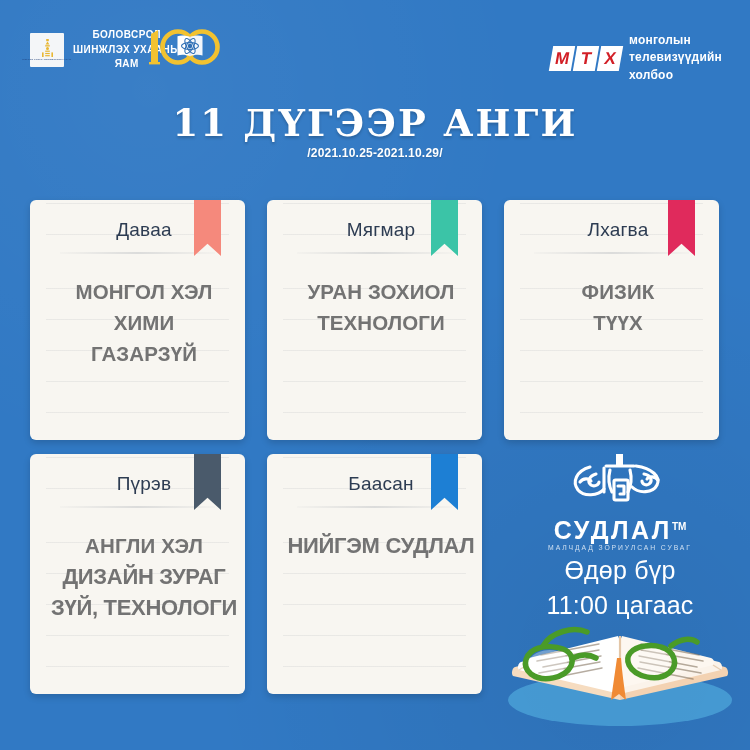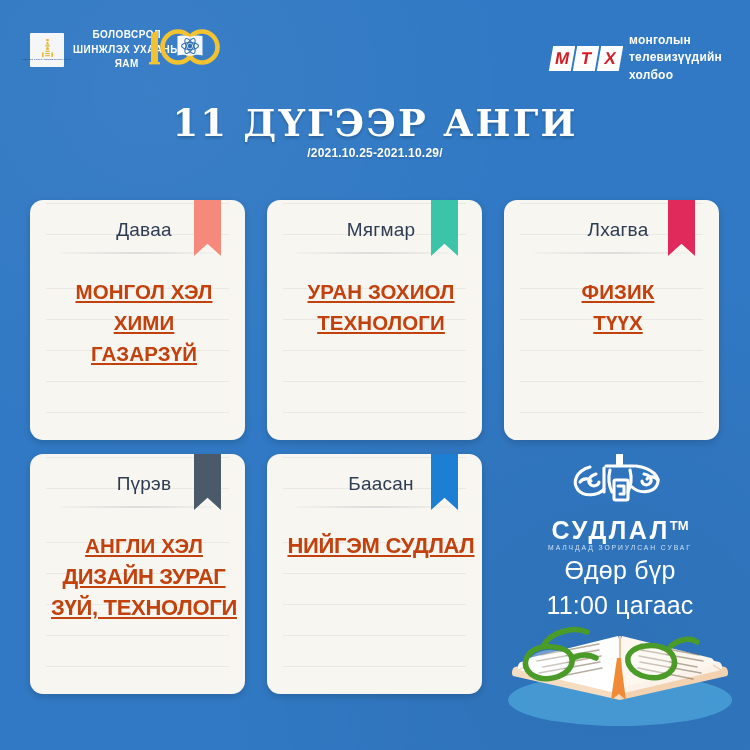--- a/index.html
+++ b/index.html
@@ -147,21 +147,21 @@
     width: 692px;
     display: grid;
     grid-template-columns: repeat(3, 215px);
     grid-template-rows: 240px 240px;
     column-gap: 22px;
     row-gap: 14px;
   }
   .card {
     position: relative;
     background: #f8f6f1;
-    border-radius: 13px;
+    border-radius: 6px;
     box-shadow: 0 3px 7px rgba(0,0,0,0.16);
     overflow: hidden;
     padding-left: 13px;
   }
   .card-lines {
     position: absolute;
     inset: 0;
     background-image: repeating-linear-gradient(
       to bottom,
       rgba(0,0,0,0) 0px,
@@ -202,25 +202,24 @@
   .subjects {
     position: relative;
     z-index: 2;
     margin-top: 35px;
     padding: 0 6px;
     text-align: center;
   }
   .subject {
     font-size: 20.5px;
     font-weight: bold;
-    color: #c2410c;
+    color: #737373;
     letter-spacing: 0.1px;
     line-height: 31px;
     white-space: nowrap;
-    text-decoration: underline;
   }
   .subject.tight {
     font-size: 22px;
     letter-spacing: -0.3px;
   }
 
   
   .promo {
     position: absolute;
     left: 500px;
@@ -236,21 +235,21 @@
   .promo-brand {
     margin-top: 2px;
     font-size: 25px;
     font-weight: bold;
     color: #ffffff;
     letter-spacing: 2.5px;
     position: relative;
     display: inline-block;
   }
   .promo-tm {
-    font-size: 13px;
+    font-size: 10px;
     vertical-align: super;
     letter-spacing: 0;
   }
   .promo-tagline {
     font-size: 6.8px;
     color: #cfe0f2;
     letter-spacing: 1.9px;
     margin-top: -1px;
   }
   .promo-line {

